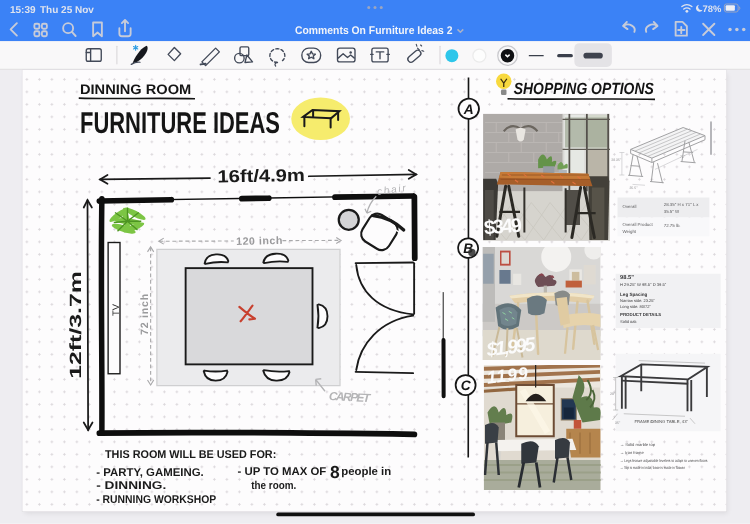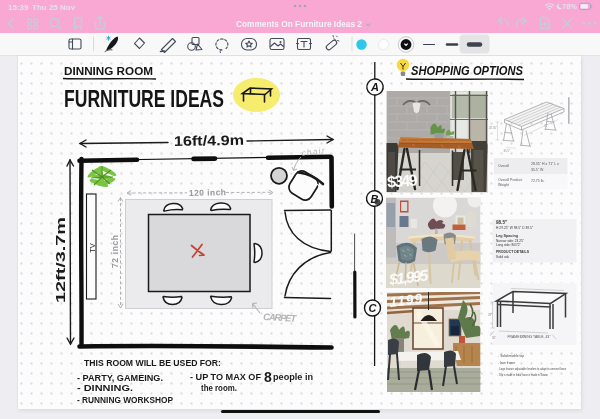--- a/index.html
+++ b/index.html
@@ -1,18 +1,18 @@
 <!DOCTYPE html>
 <html><head>
 <meta charset="utf-8">
 <style>
   html,body{margin:0;padding:0;}
   body{width:600px;height:419px;overflow:hidden;font-family:"Liberation Sans",sans-serif;background:#eeedf1;}
   #app{position:relative;width:600px;height:419px;overflow:hidden;}
-  #hdr{position:absolute;left:0;top:0;width:600px;height:33px;background:#f9a8d4;}
+  #hdr{position:absolute;left:0;top:0;width:600px;height:33px;background:#3b82f6;}
   #toolbar{position:absolute;left:0;top:33px;width:600px;height:23px;background:#f9f8f9;border-bottom:1px solid #e4e2e4;box-sizing:border-box;}
   #page{position:absolute;left:18px;top:56px;width:563px;height:353px;background:#fdfcfd;
     background-image:radial-gradient(circle,#dcd8dc 0.75px,rgba(0,0,0,0) 0.95px);
     background-size:10px 10px;background-position:8.5px 2.5px;
     box-shadow:0 0 0 0.5px #e0dee2, 1px 2px 4px rgba(0,0,0,0.08);}
   #homebar{position:absolute;left:221px;top:410px;width:159px;height:3px;border-radius:2px;background:#111;}
   svg{display:block;}
   #ink{position:absolute;left:0;top:0;}
   text{font-family:"Liberation Sans",sans-serif;}
 </style>

